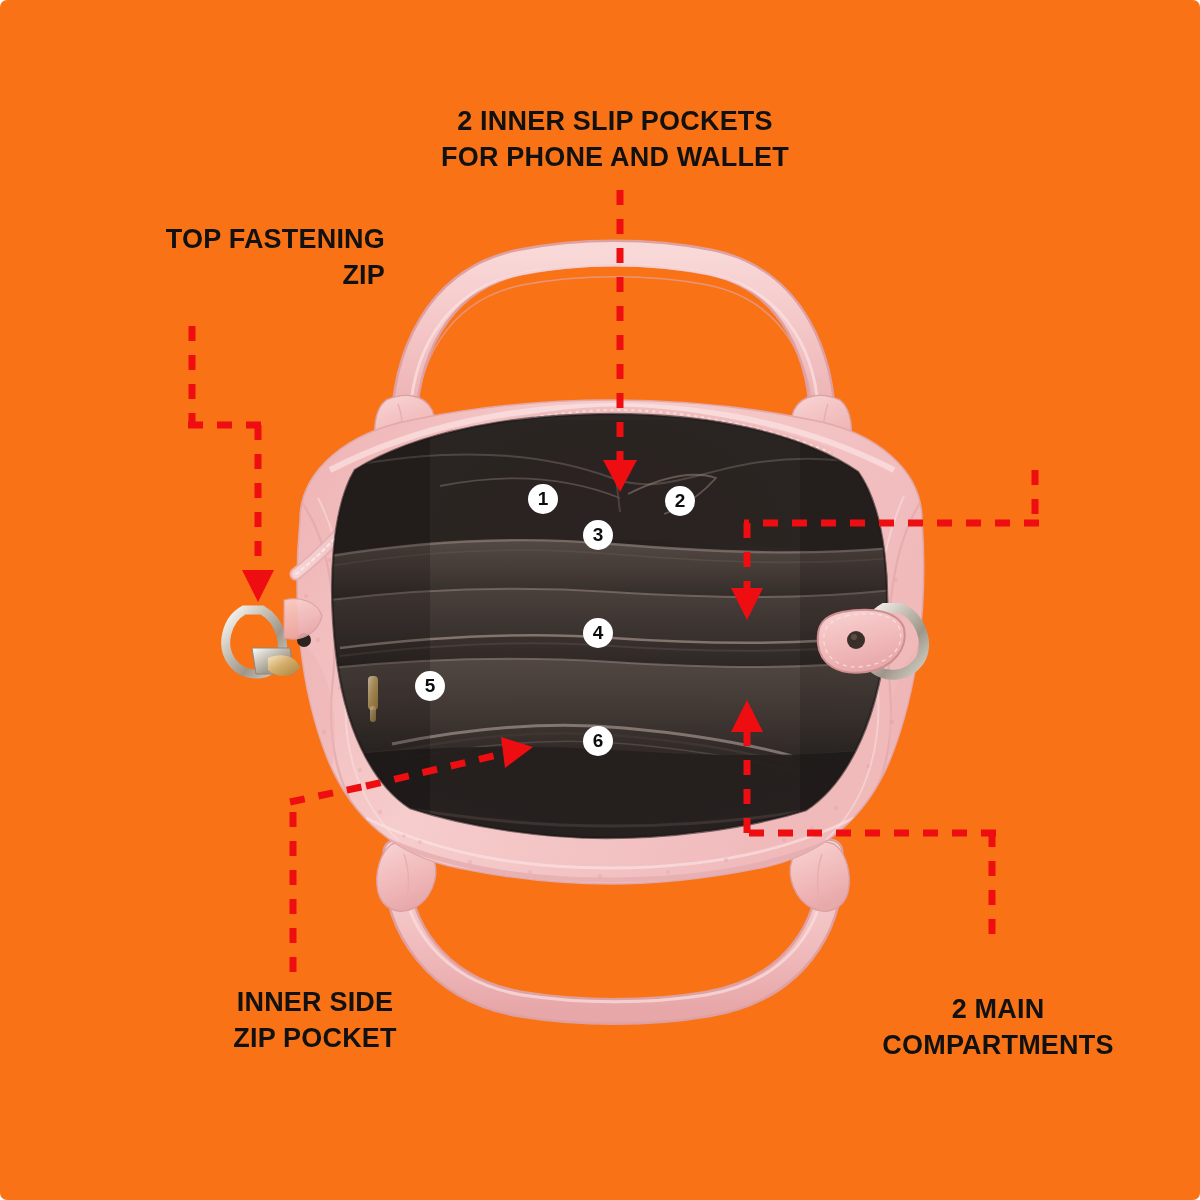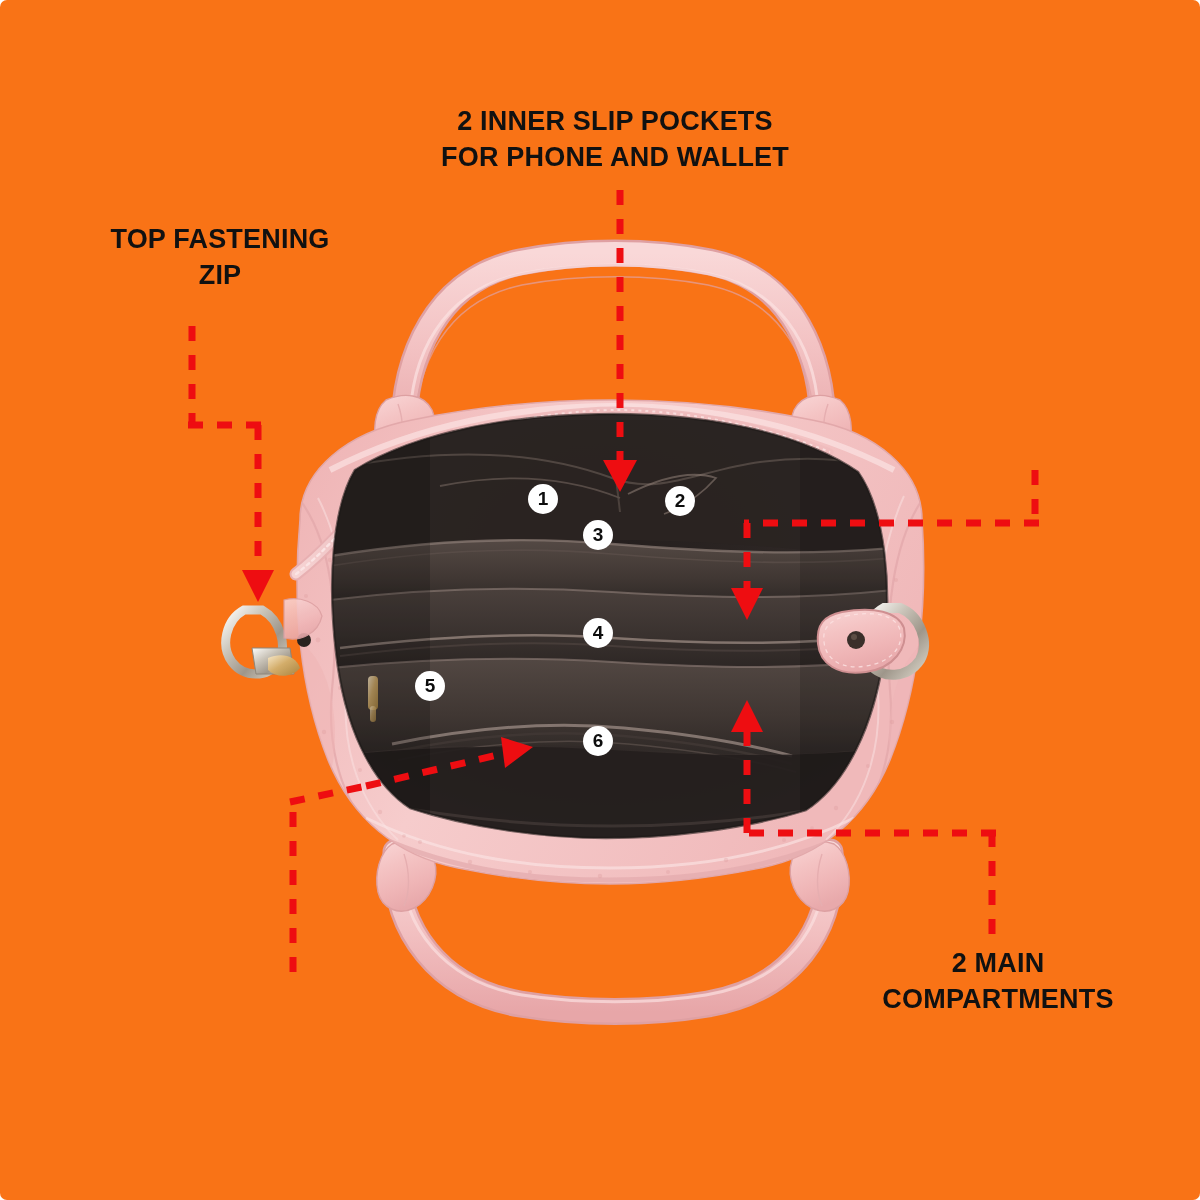--- a/index.html
+++ b/index.html
@@ -38,29 +38,30 @@
   }
   #callout-slip-pockets {
     left: 370px;
     top: 104px;
     width: 490px;
   }
   #callout-top-zip {
     left: 55px;
     top: 222px;
     width: 330px;
+    text-align: right;
   }
   #callout-center-divider {
     left: 875px;
     top: 380px;
     width: 320px;
   }
   #callout-main-compartments {
     left: 830px;
-    top: 946px;
+    top: 992px;
     width: 336px;
   }
   #callout-side-zip {
     left: 185px;
     top: 985px;
     width: 260px;
   }
   .badge-num {
     position: absolute;
     width: 30px;
@@ -375,20 +376,22 @@
   <div class="callout" id="callout-slip-pockets">2 INNER SLIP POCKETS
 FOR PHONE AND WALLET</div>
 
   <div class="callout" id="callout-top-zip">TOP FASTENING
 ZIP</div>
 
 
   <div class="callout" id="callout-main-compartments">2 MAIN
 COMPARTMENTS</div>
 
+  <div class="callout" id="callout-side-zip">INNER SIDE
+ZIP POCKET</div>
 
   <div id="badge-layer">
       <div class="badge-num" style="left: 528px; top: 484px;">1</div>
       <div class="badge-num" style="left: 665px; top: 486px;">2</div>
       <div class="badge-num" style="left: 583px; top: 520px;">3</div>
       <div class="badge-num" style="left: 583px; top: 618px;">4</div>
       <div class="badge-num" style="left: 415px; top: 671px;">5</div>
       <div class="badge-num" style="left: 583px; top: 726px;">6</div>
     </div>
 

